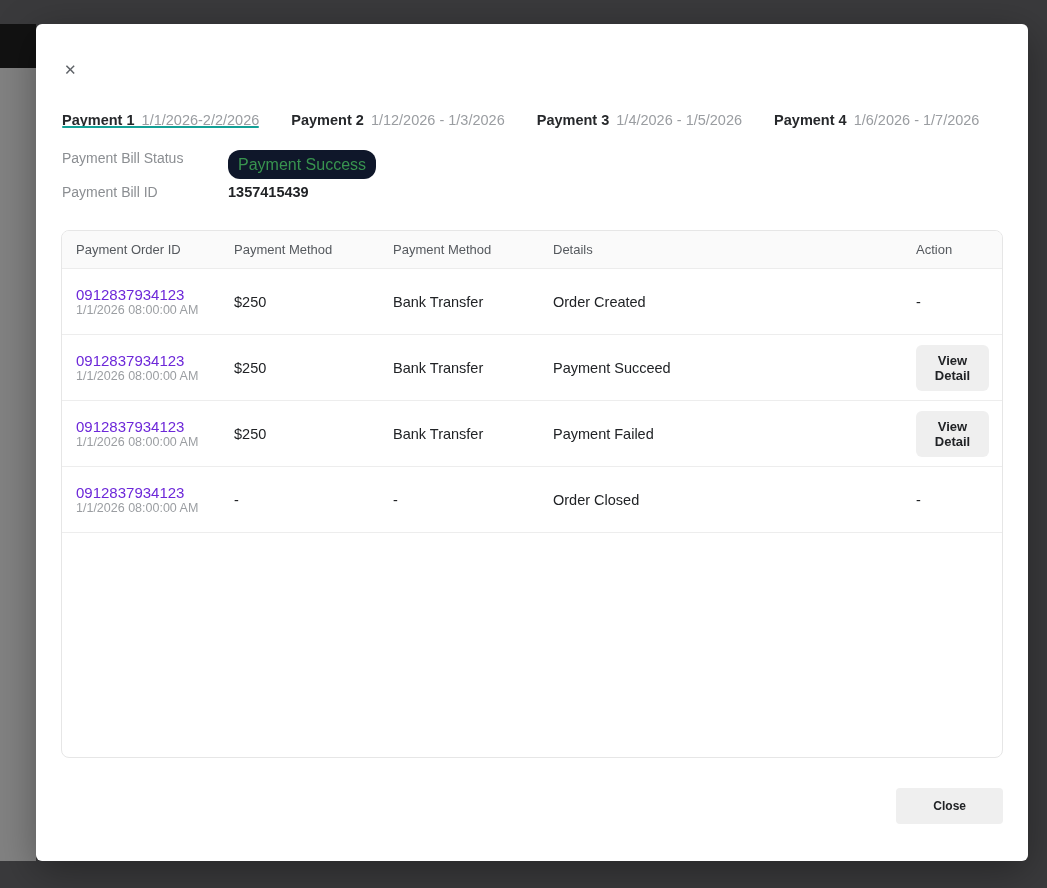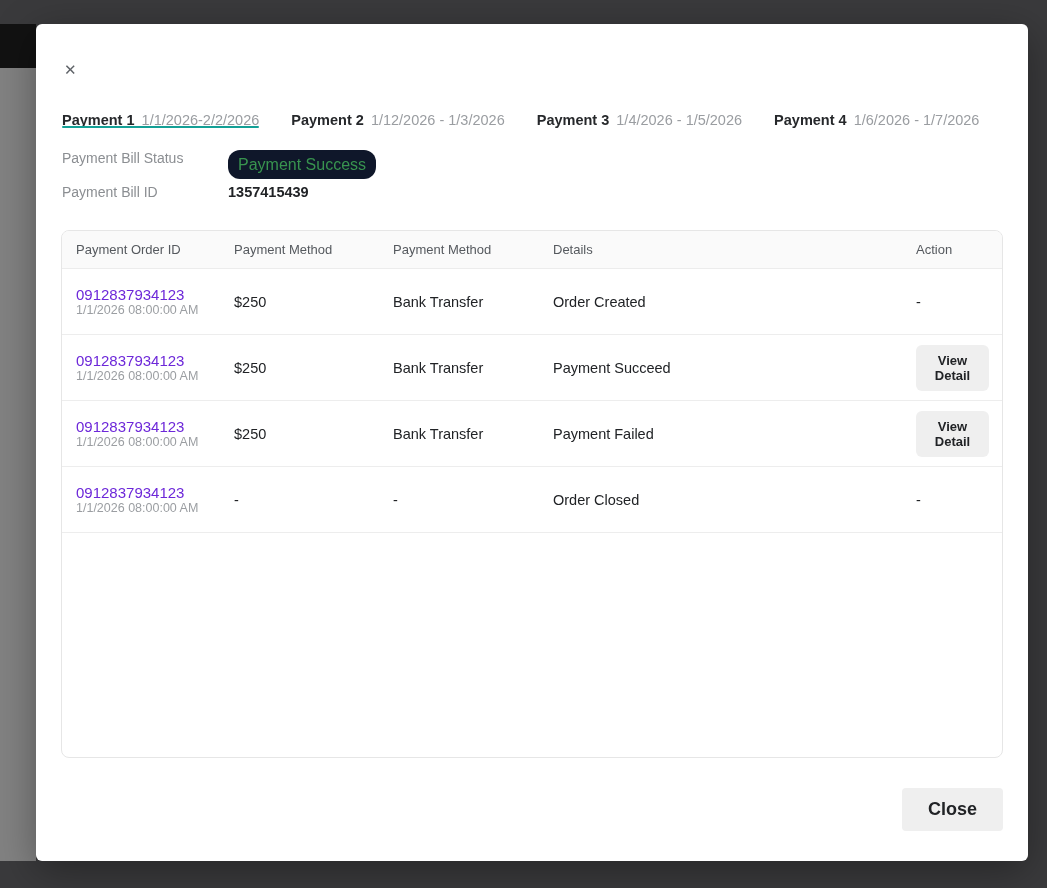--- a/index.html
+++ b/index.html
@@ -159,23 +159,23 @@
   .modal-footer {
     display: flex;
     justify-content: flex-end;
     padding: 30px 25px 0 0;
   }
   .close-btn {
     border: none;
     background: #efefef;
     color: #212326;
     font-family: inherit;
-    font-size: 18px;
+    font-size: 12px;
     font-weight: 600;
-    padding: 11px 26px;
+    padding: 11px 37px;
     border-radius: 4px;
     cursor: pointer;
   }
 </style>
 </head>
 <body>
 
 <div class="bg-left-black"></div>
 <div class="bg-left-gray"></div>
 

